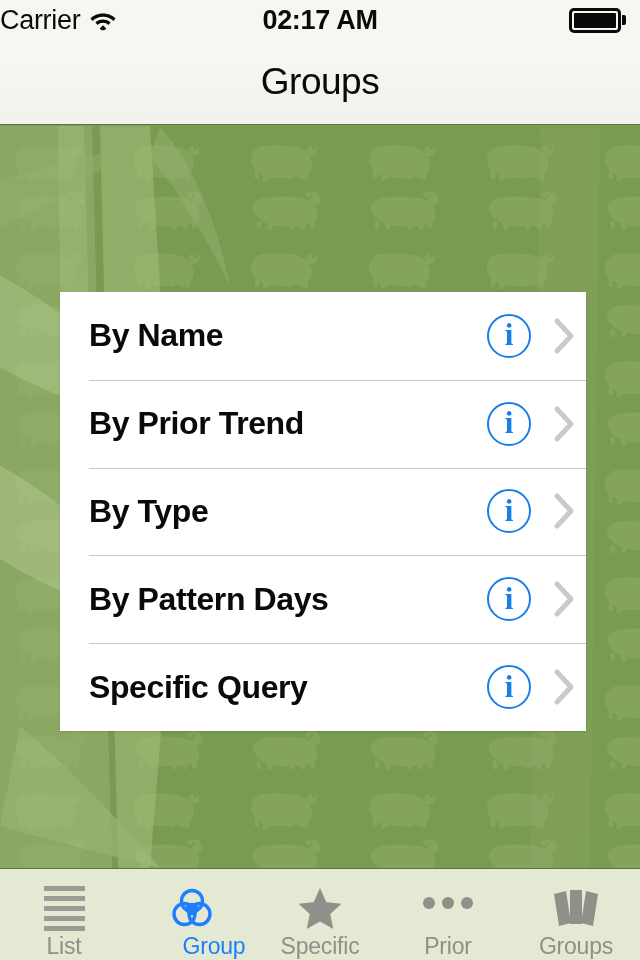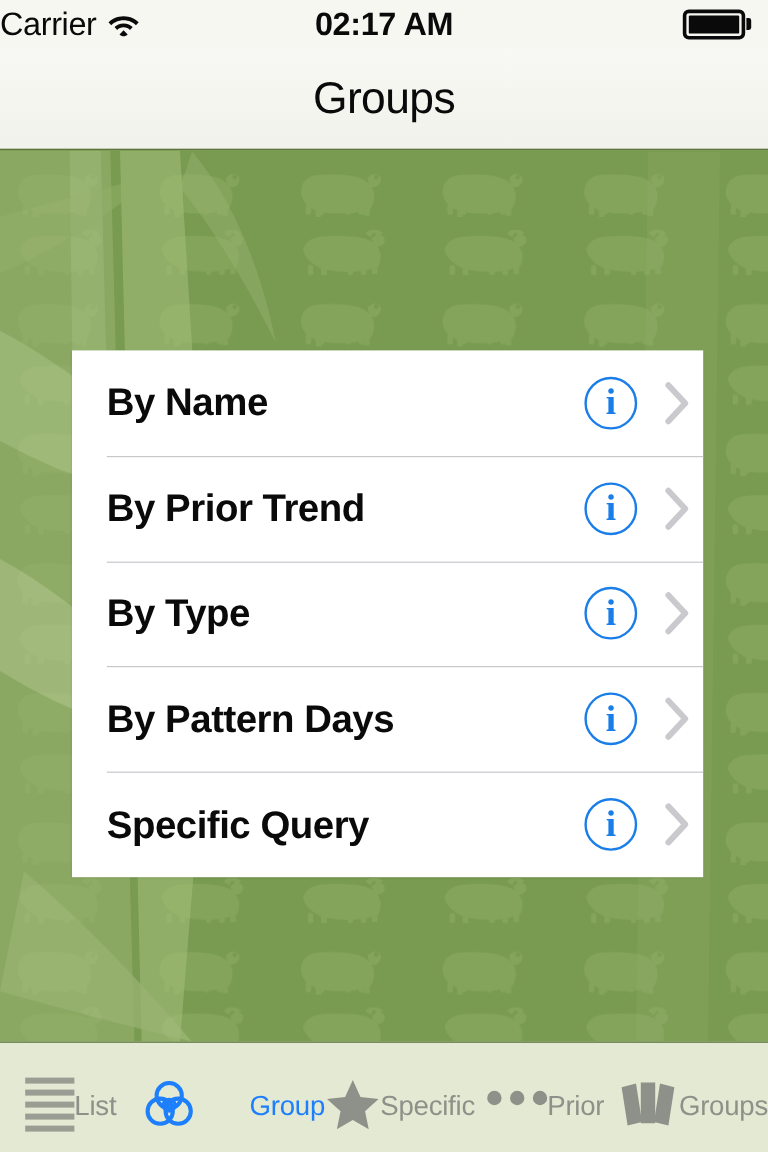--- a/index.html
+++ b/index.html
@@ -130,22 +130,22 @@
   #tab-bar {
     position:absolute; bottom:0; left:0;
     width:640px; height:92px;
     background:#e3e9d2;
     border-top:1px solid #5e7440;
     display:flex;
     z-index:25;
   }
   .tab-item {
     flex:1;
-    display:flex; 
-    align-items:center; justify-content:center;
+    display:flex; flex-direction:column;
+    align-items:center; justify-content:flex-end;
     padding-top:11px;
   }
   .tab-icon {
     height:46px;
     display:flex; align-items:center; justify-content:center;
   }
   .tab-label {
     font-size:23px; color:#8e9189;
     margin-top:2px; letter-spacing:-0.2px;
   }

